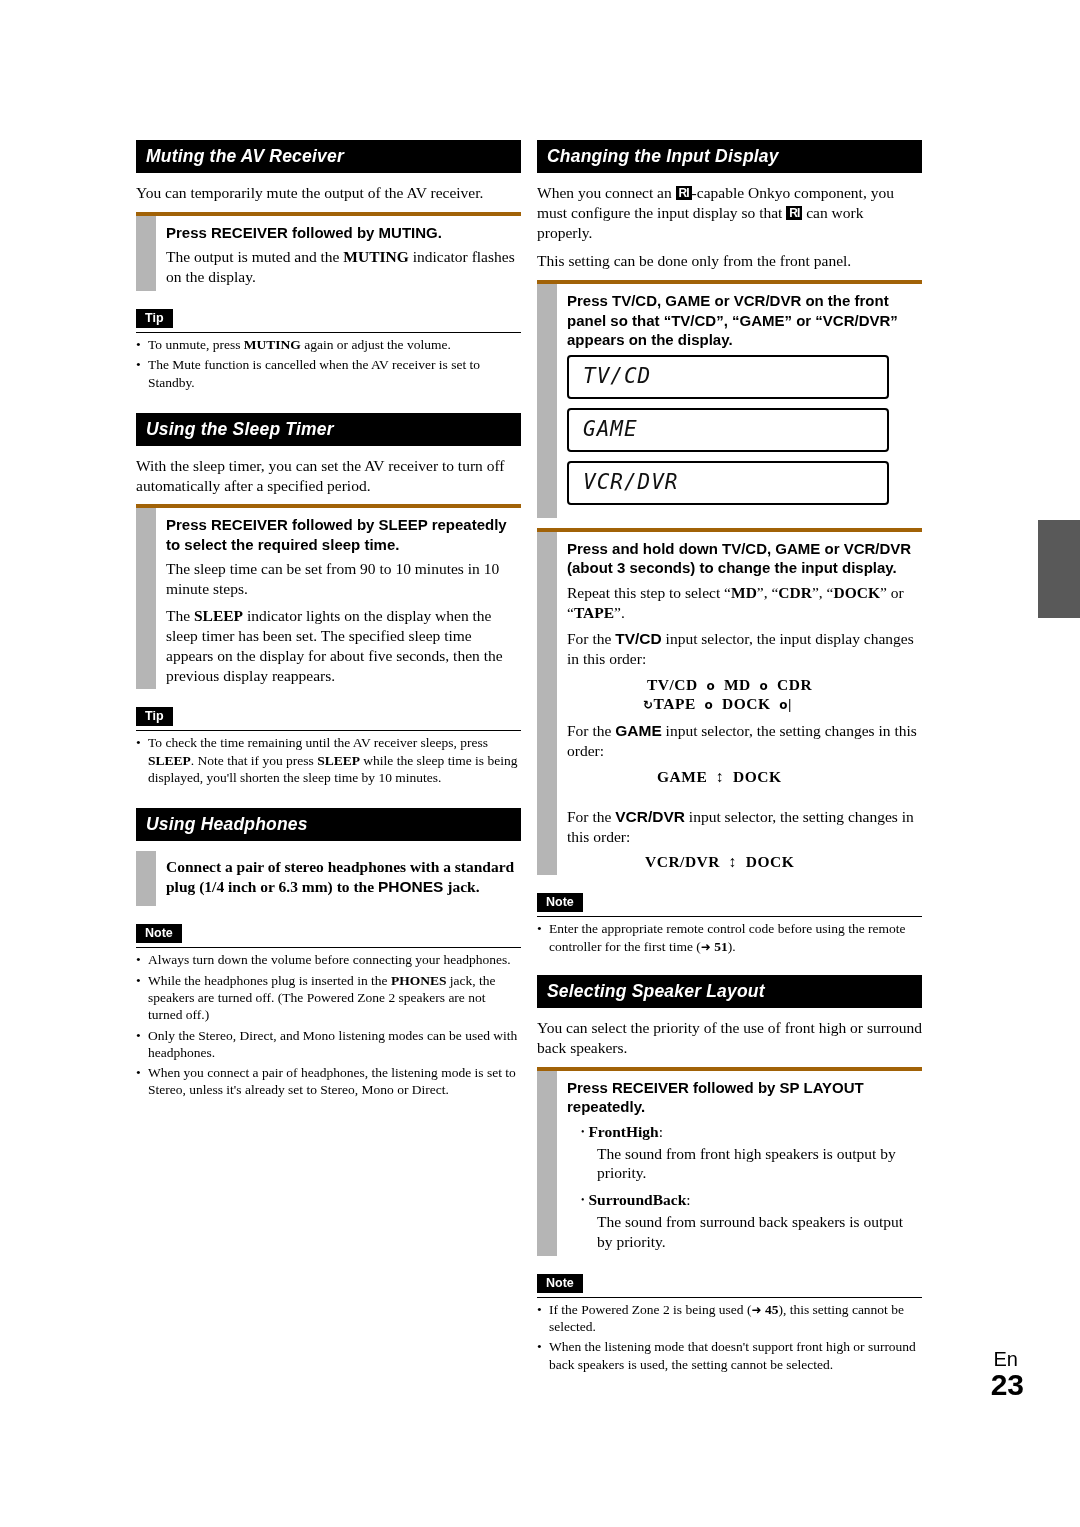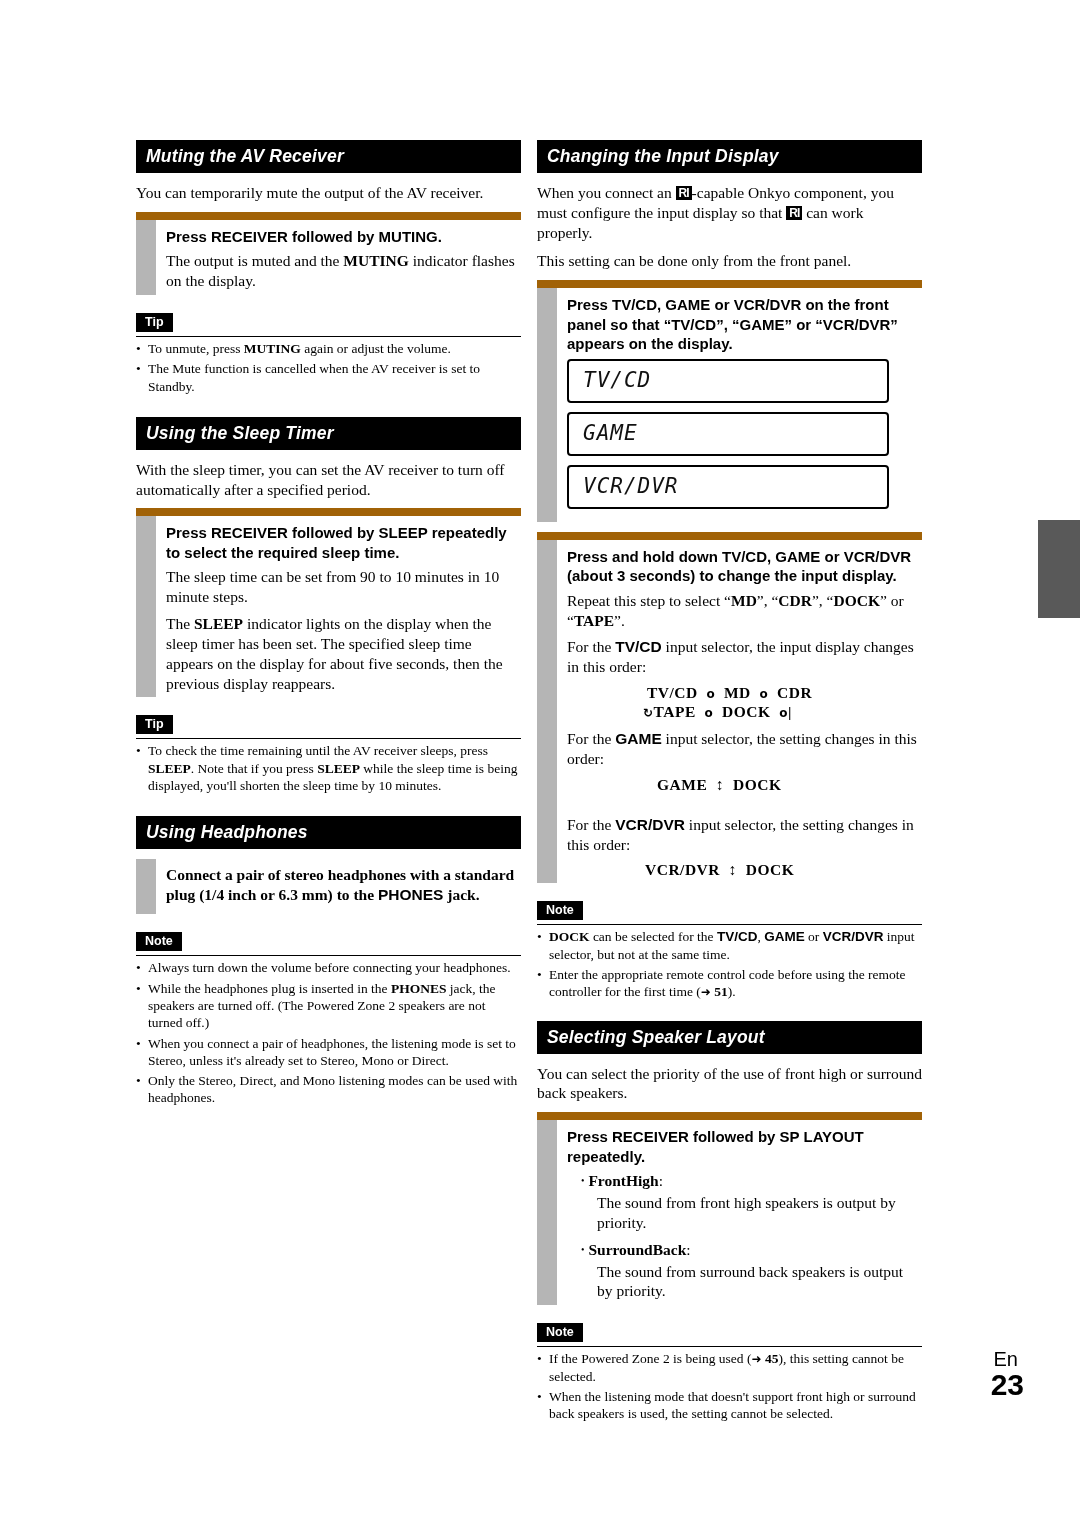--- a/index.html
+++ b/index.html
@@ -44,21 +44,21 @@
   p.body {
     font-size: 15.5px;
     line-height: 1.28;
     margin: 0 0 9px 0;
     text-align: left;
   }
 
   
   .proc {
     position: relative;
-    border-top: 8px solid #a16207;
+    border-top: 4px solid #a16207;
     padding: 7px 0 4px 30px;
     margin: 6px 0 10px 0;
   }
   .proc::before {
     content: "";
     position: absolute;
     left: 0; top: 0;
     width: 20px;
     height: 100%;
     background: #b5b5b5;
@@ -261,22 +261,22 @@
 
     <div class="proc" style="border-top:none; padding-top:6px;">
       <div class="proc-title serif">Connect a pair of stereo headphones with a standard plug (1/4 inch or 6.3 mm) to the <span class="sans-b">PHONES</span> jack.</div>
     </div>
 
     <div class="label-box">Note</div>
     <div class="notebar"></div>
     <ul class="bullets">
       <li>Always turn down the volume before connecting your headphones.</li>
       <li>While the headphones plug is inserted in the <b>PHONES</b> jack, the speakers are turned off. (The Powered Zone 2 speakers are not turned off.)</li>
+      <li>Only the Stereo, Direct, and Mono listening modes can be used with headphones.</li>
       <li>When you connect a pair of headphones, the listening mode is set to Stereo, unless it's already set to Stereo, Mono or Direct.</li>
-      <li>Only the Stereo, Direct, and Mono listening modes can be used with headphones.</li>
     </ul>
   </div>
 
   <div class="col col-right">
 
     
     <div class="sec-head">Changing the Input Display</div>
     <p class="body">When you connect an <span class="ri">RI</span>-capable Onkyo component, you must configure the input display so that <span class="ri">RI</span> can work properly.</p>
     <p class="body">This setting can be done only from the front panel.</p>
 
@@ -302,21 +302,20 @@
       <div class="seq seq2"><span class="arrowglyph">↻</span>TAPE&nbsp; <span class="arrowglyph">o</span>&nbsp; DOCK&nbsp; <span class="arrowglyph">o</span>|</div>
       <p style="margin-top:8px;">For the <span class="sans-b">GAME</span> input selector, the setting changes in this order:</p>
       <div class="seq seq-center">GAME&nbsp;&nbsp;↕&nbsp;&nbsp;DOCK</div>
       <p style="margin-top:21px;">For the <span class="sans-b">VCR/DVR</span> input selector, the setting changes in this order:</p>
       <div class="seq seq-center" style="padding-left:78px;">VCR/DVR&nbsp;&nbsp;↕&nbsp;&nbsp;DOCK</div>
     </div>
 
     <div class="label-box">Note</div>
     <div class="notebar"></div>
     <ul class="bullets">
-      <li><b>DOCK</b> can be selected for the <span class="sans-b">TV/CD</span>, <span class="sans-b">GAME</span> or <span class="sans-b">VCR/DVR</span> input selector, but not at the same time.</li>
       <li>Enter the appropriate remote control code before using the remote controller for the first time (<span class="arrowglyph">➜</span> <b>51</b>).</li>
     </ul>
 
     
     <div class="sec-head" style="margin-top:20px;">Selecting Speaker Layout</div>
     <p class="body">You can select the priority of the use of front high or surround back speakers.</p>
 
     <div class="proc">
       <div class="proc-title">Press RECEIVER followed by SP LAYOUT repeatedly.</div>
       <p class="indent1" style="margin-bottom:2px;"><span class="tiny-tick">•</span> <span class="sp-label">FrontHigh</span>:</p>

